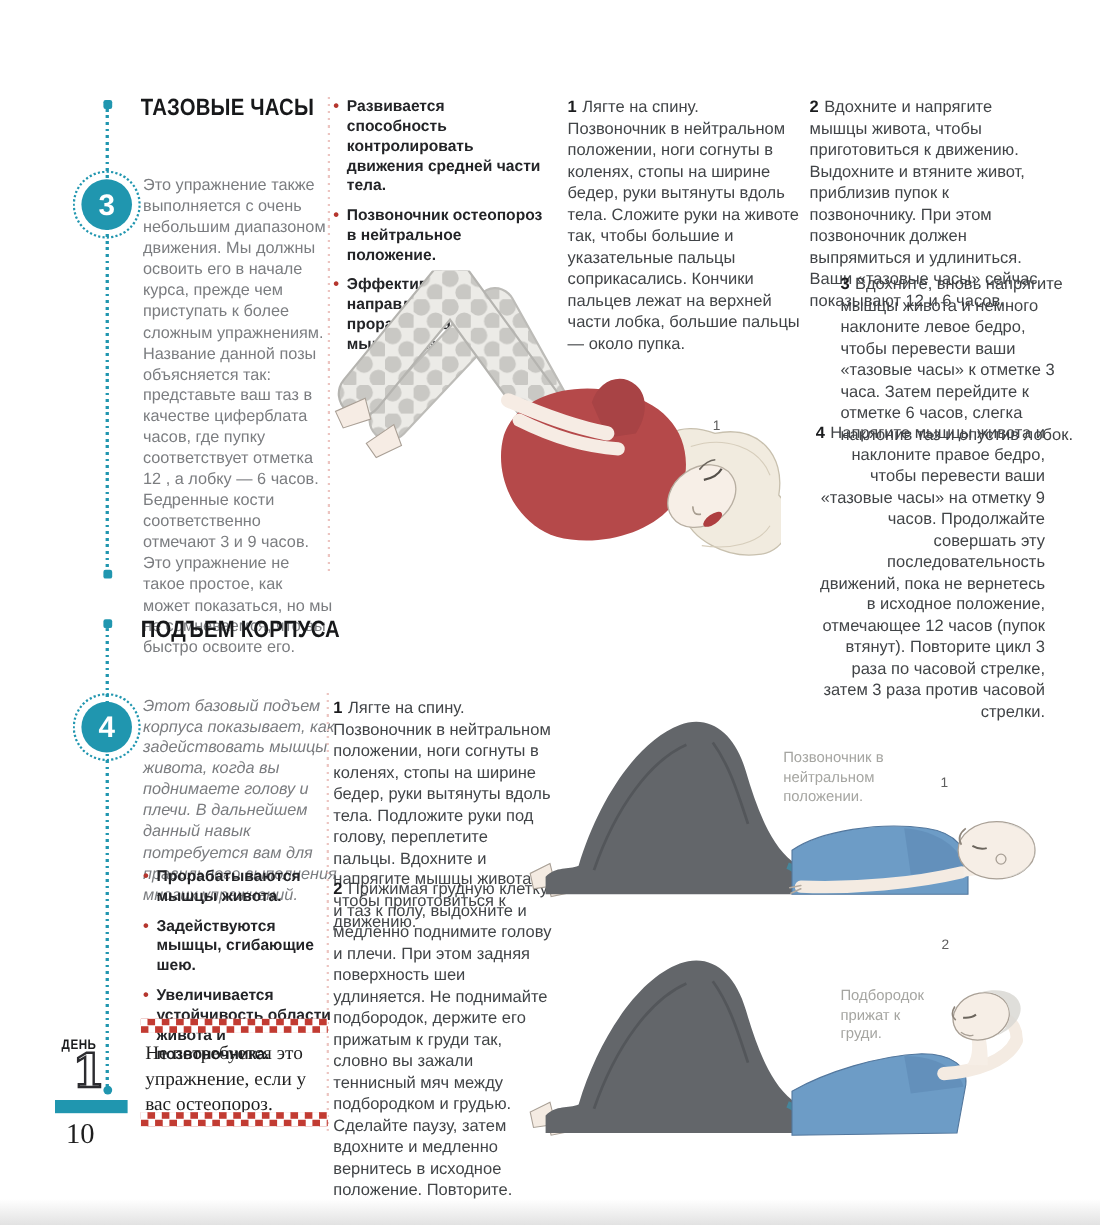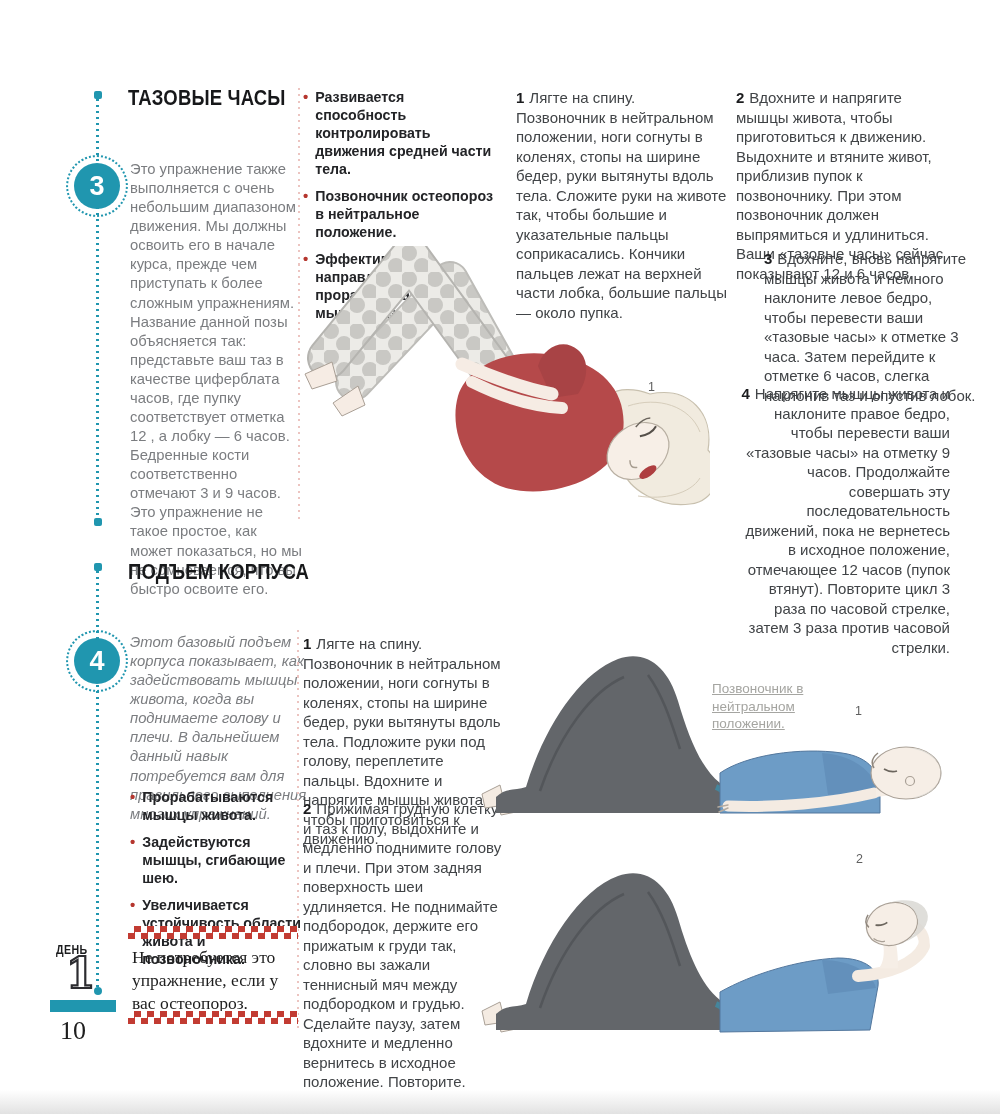--- a/index.html
+++ b/index.html
@@ -23,21 +23,21 @@
 
   .benefit{display:flex;gap:7px;margin-bottom:9px;font-weight:700;color:#232427;
     font-size:14.2px;line-height:1.27;}
   .bullet{color:#b5362e;flex:0 0 auto;font-size:15px;line-height:1.2;}
 
   .step{font-size:15px;line-height:1.3;color:#414447;}
   .snum{font-weight:800;color:#1b1c1e;margin-right:5px;}
 
   .col-rule{width:2px;background:repeating-linear-gradient(to bottom,#ecc4c0 0 2px,transparent 2px 6.5px);}
 
-  .annot{color:#a5a5a1;font-size:13.5px;line-height:1.3;text-decoration:underline;}
+  .annot{color:#a5a5a1;font-size:13.5px;line-height:1.3;}
   .fig-label{color:#5f5f5f;font-size:12.5px;}
 
   .checker{height:13px;background-image:repeating-conic-gradient(#c23b32 0% 25%,#ffffff 0% 50%);
     background-size:13px 13px;}
   .warning-text{font-family:"Liberation Serif","DejaVu Serif",serif;font-size:17.5px;
     line-height:1.3;color:#1e1e1e;}
 
   .day-label{font-weight:800;font-size:12.5px;color:#1b1c1e;letter-spacing:.5px;
     transform:scaleX(.85);transform-origin:left top;}
   .day-numeral{font-family:"DejaVu Serif","Liberation Serif",serif;font-size:42px;font-weight:700;
@@ -221,20 +221,21 @@
       <path d="M 400,96 C 398,108 394,116 388,120 L 406,126 C 410,114 412,104 412,98 Z" fill="#f6eee6"></path>
       <ellipse cx="414" cy="82" rx="26" ry="21" fill="#f6eee6" stroke="#a9a096" stroke-width="1.2"></ellipse>
       <path d="M 418,61 A 24,20 0 0 1 440,82 A 24,20 0 0 1 420,103 A 32,21 0 0 0 418,61 Z" fill="#d9d8d4" opacity="0.85"></path>
       <path d="M 394,66 q -7,6 -3,12" fill="none" stroke="#8f867c" stroke-width="1.5"></path>
       <path d="M 398,78 q 7,3 12,1" fill="none" stroke="#6b655d" stroke-width="1.8"></path>
       <path d="M 392,90 q 4,6 10,6" fill="none" stroke="#a9a096" stroke-width="1.3"></path>
     </g>
   </svg>
 
   <div class="abs fig-label" style="left:856px;top:852px;">2</div>
+  <div class="abs annot" style="left:764px;top:896px;width:95px;">Подбородок прижат к груди.</div>
 
   <div class="abs checker" style="left:128px;top:926px;width:170px;"></div>
   <div class="abs warning-text" style="left:132px;top:946px;width:168px;">Не потребуется это упражнение, если у вас остеопороз.</div>
   <div class="abs checker" style="left:128px;top:1011px;width:170px;"></div>
 
   <div class="abs day-label" style="left:56px;top:943px;">ДЕНЬ</div>
   <div class="abs day-numeral" style="left:66px;top:953px;">1</div>
   <div class="abs teal-bar" style="left:50px;top:1000px;"></div>
   <div class="abs page-num" style="left:60px;top:1016px;">10</div>
 

